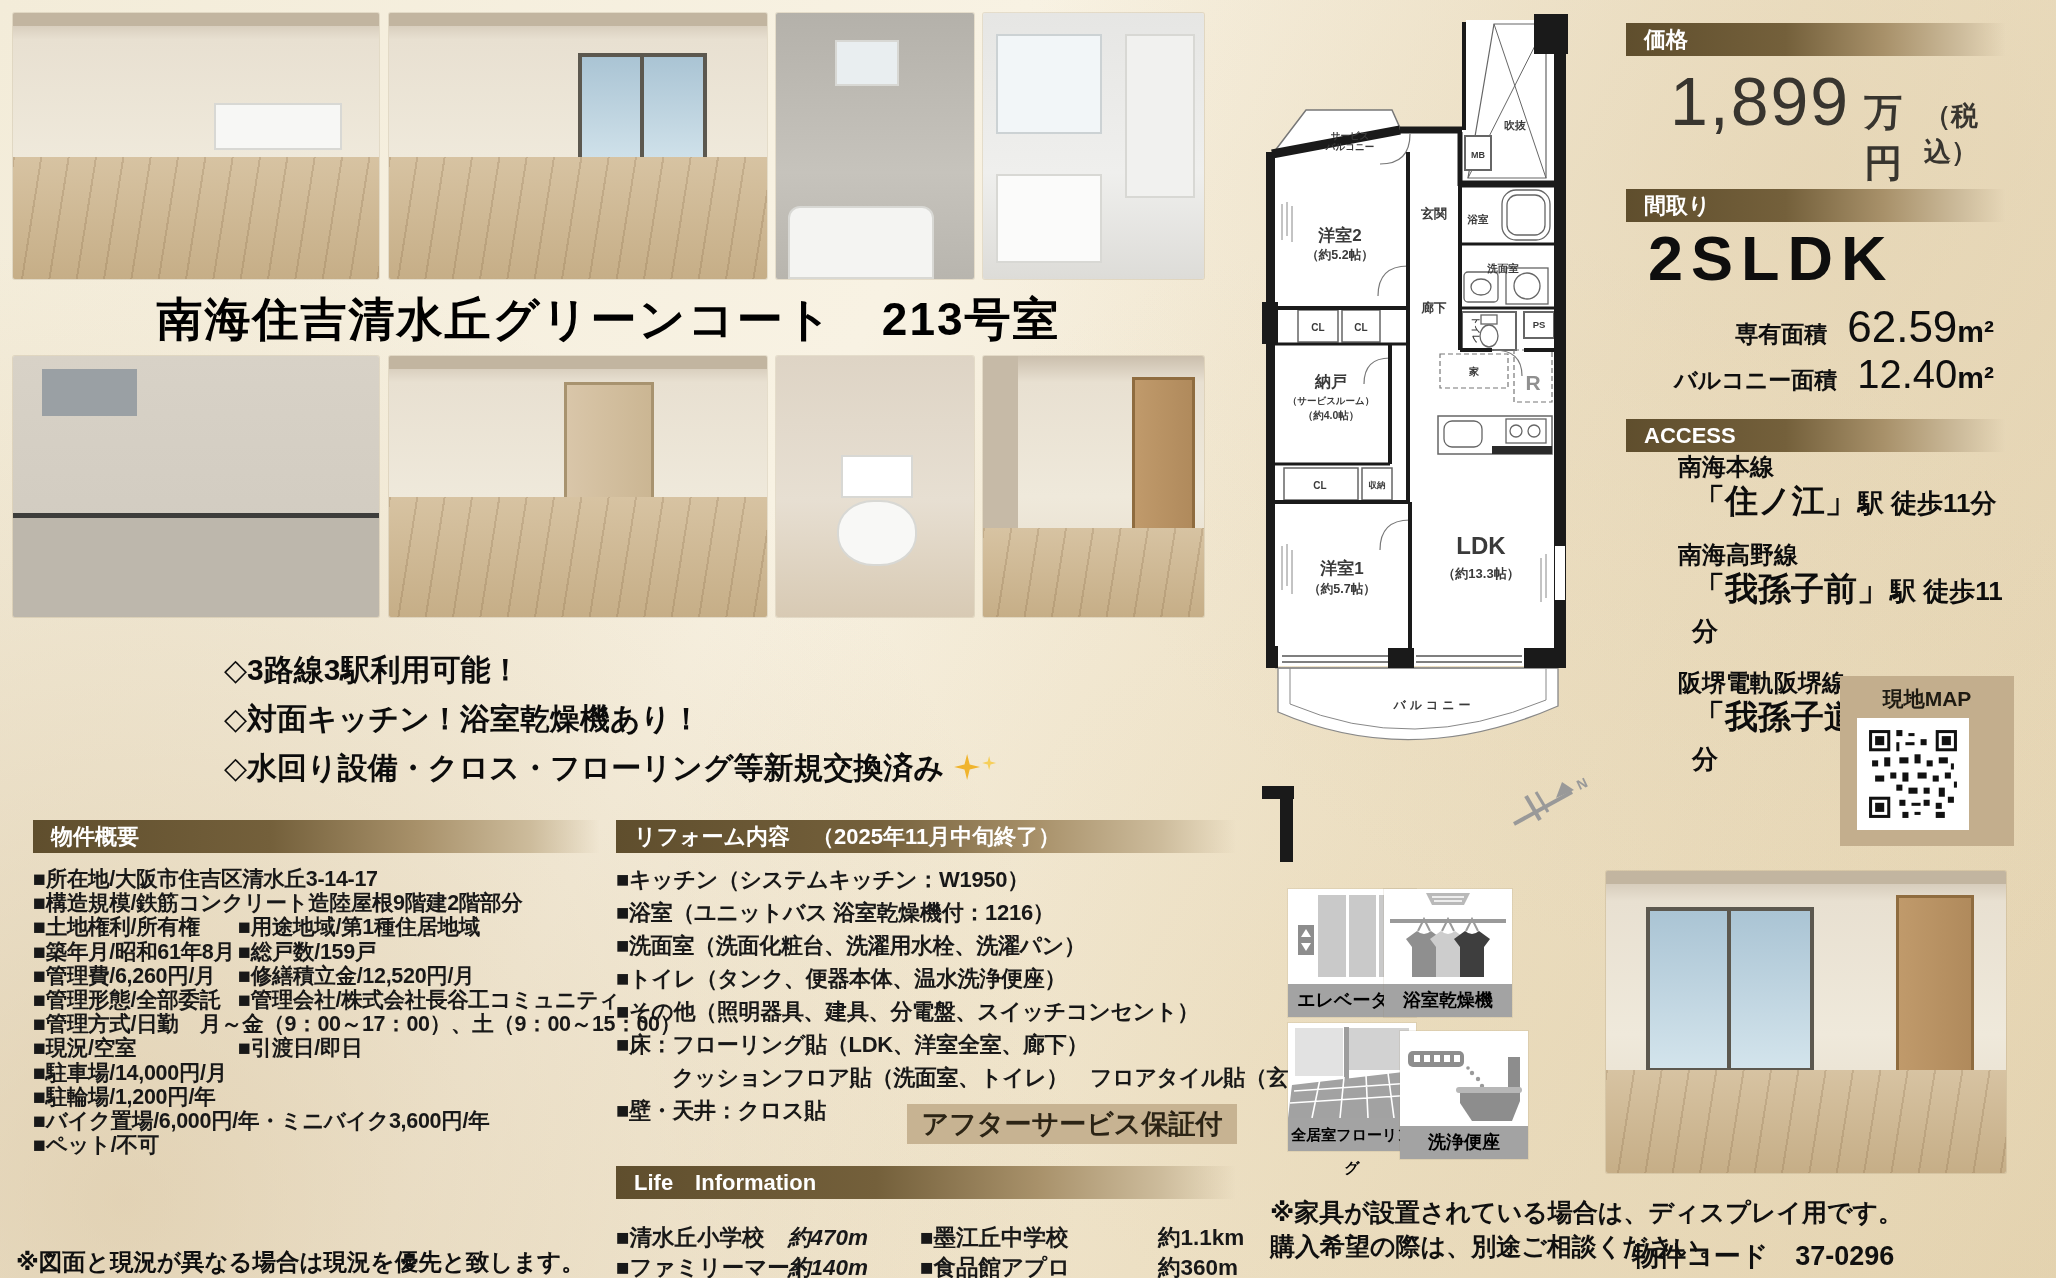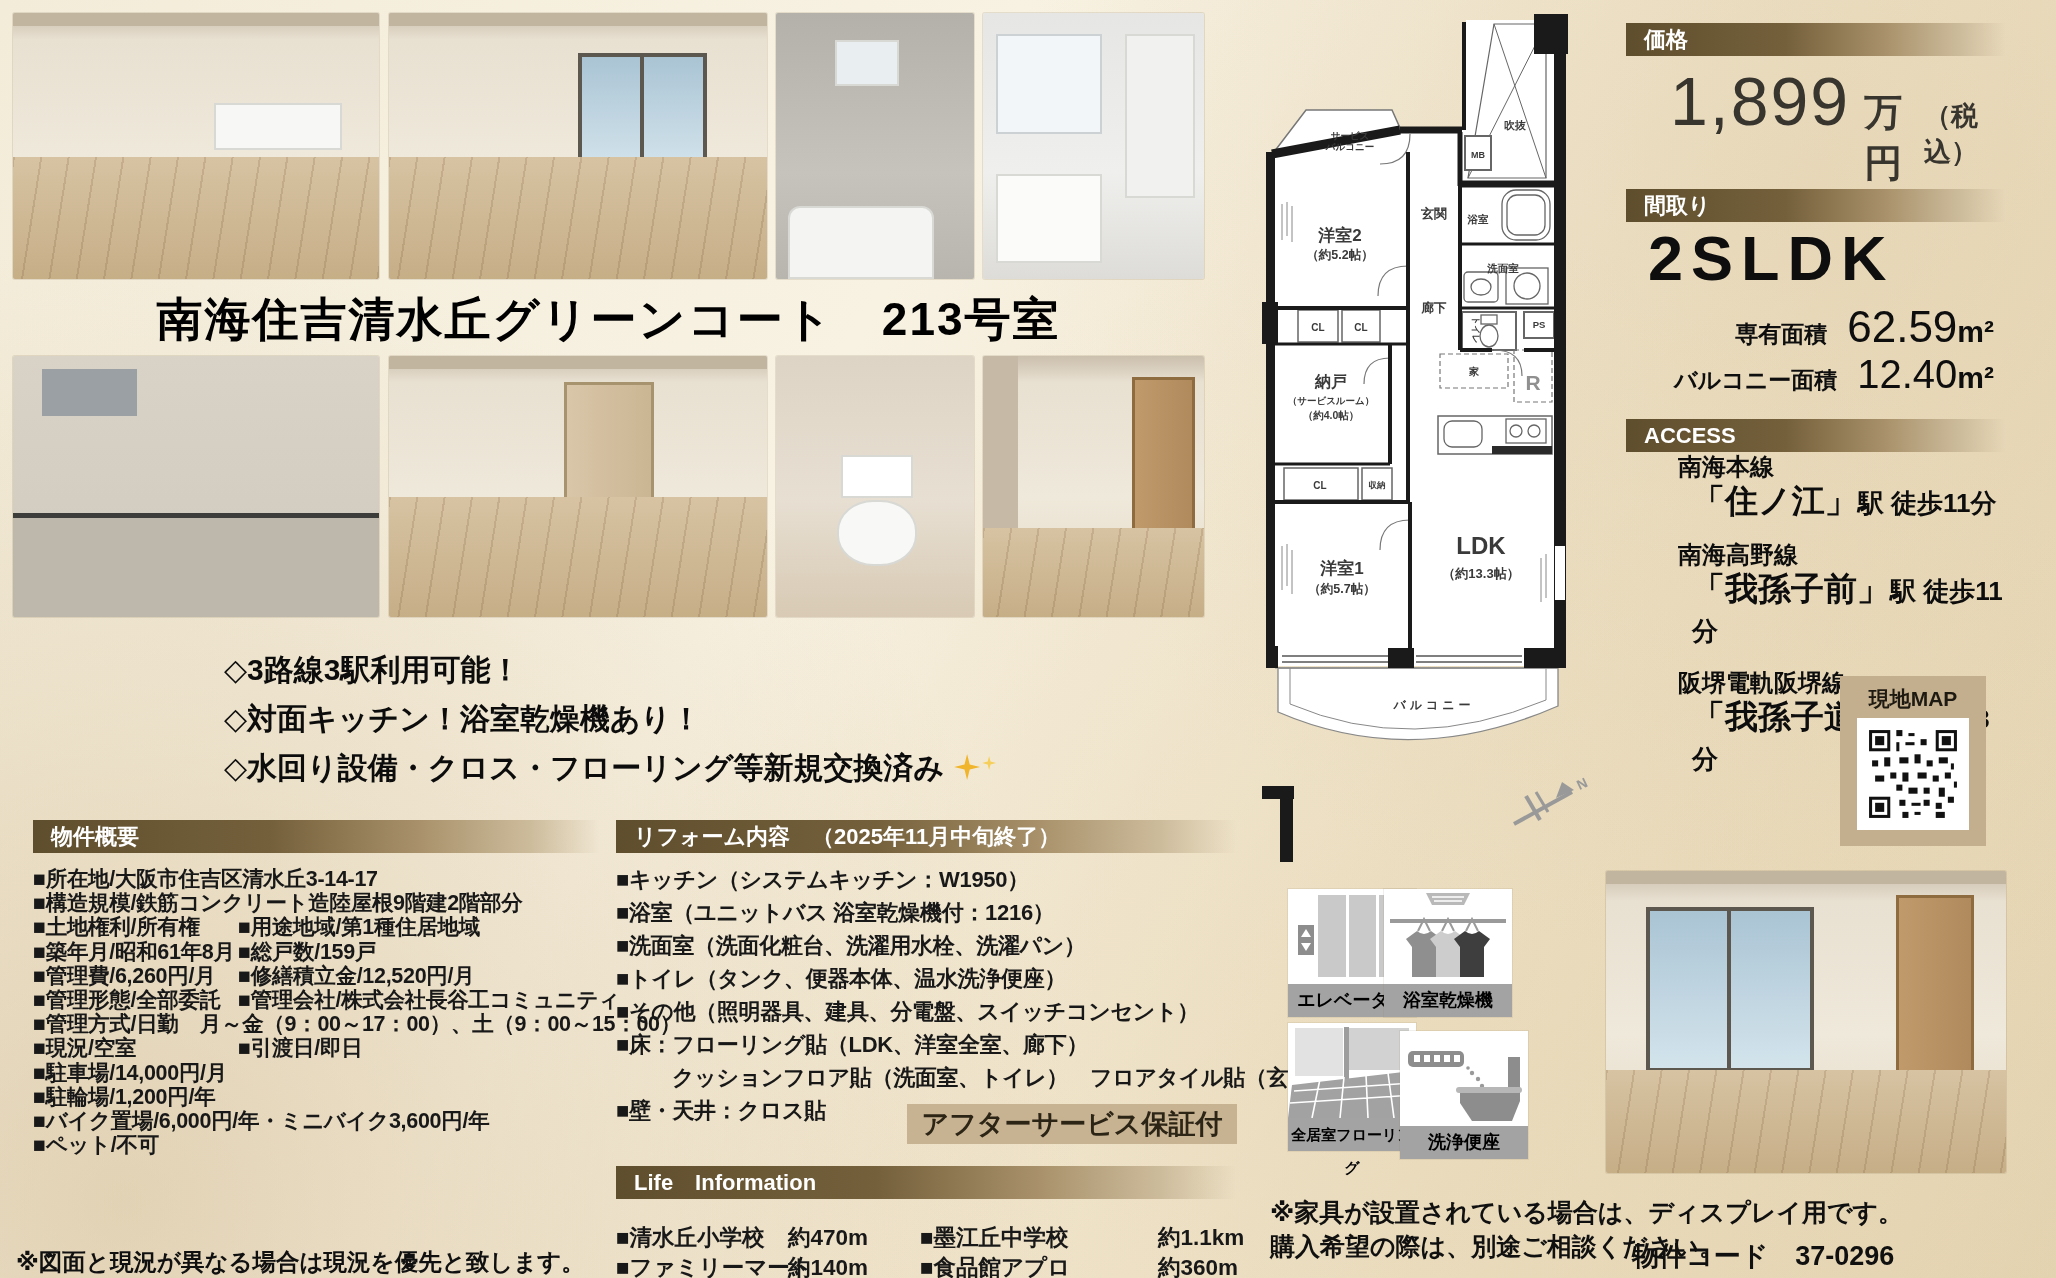--- a/index.html
+++ b/index.html
@@ -52,40 +52,40 @@
   .rf-item{line-height:30px;margin-bottom:3px;white-space:nowrap;}
   .rf-item.indent{padding-left:56px;}
   .badge{position:absolute;left:907px;top:1104px;width:330px;height:40px;line-height:40px;text-align:center;
     background:#c7b392;color:#2c2415;font-size:27px;font-weight:bold;}
   
   .life{position:absolute;left:616px;top:1166px;width:622px;}
   .life .bar{width:620px;}
   .life-rows{margin-top:24px;font-size:22.5px;font-weight:bold;}
   .life-row{display:flex;line-height:30px;white-space:nowrap;}
   .life-row .ln{width:172px;flex:none;}
-  .life-row .ld{width:132px;flex:none;}
+  .life-row .ld{width:132px;flex:none;font-style:italic;}
   .life-row .ln2{width:238px;flex:none;}
   
   .rbar{position:absolute;left:1626px;width:380px;}
   .price-line{position:absolute;left:1626px;top:62px;width:380px;height:92px;display:flex;align-items:baseline;padding-left:44px;box-sizing:border-box;color:#38352f;}
   .price-amount{font-size:68px;letter-spacing:2px;}
   .price-unit{font-size:38px;font-weight:bold;margin-left:14px;}
   .price-tax{font-size:27px;font-weight:bold;margin-left:2px;}
   .madori-type{position:absolute;left:1648px;top:222px;font-size:63px;font-weight:bold;letter-spacing:8px;color:#0e0e0e;}
   .area-row{position:absolute;left:1626px;width:368px;display:flex;align-items:baseline;justify-content:flex-end;color:#0e0e0e;}
   .area-label{font-size:23px;font-weight:bold;margin-right:20px;}
   .area-value{font-size:44px;}
   .area-unit{font-size:30px;font-weight:bold;}
   .access-list{position:absolute;left:1626px;top:452px;width:380px;color:#0d0d0d;}
   .ac-group{margin-bottom:15px;}
   .ac-line{padding-left:52px;font-size:24px;font-weight:bold;line-height:30px;}
   .ac-station-row{padding-left:66px;line-height:37px;}
   .ac-station{font-size:33px;font-weight:bold;}
   .ac-walk{font-size:26px;font-weight:bold;}
-  .map-card{position:absolute;left:1840px;top:676px;width:146px;height:170px;background:#c3ae8d;}
+  .map-card{position:absolute;left:1840px;top:676px;width:174px;height:170px;background:#c3ae8d;}
   .map-label{margin-top:9px;text-align:center;font-size:21px;font-weight:bold;color:#1e1a12;}
   .qr-box{position:absolute;left:17px;top:42px;width:112px;height:112px;background:#fff;}
   .qr-box svg{position:absolute;left:6px;top:6px;width:100px;height:100px;}
   
   .feat{position:absolute;width:128px;height:128px;background:#fff;box-shadow:0 0 0 1px rgba(140,120,90,.12);}
   .feat svg{display:block;width:128px;height:95px;}
   .feat-label{position:absolute;left:0;right:0;bottom:0;height:33px;line-height:33px;background:#a3a3a3;color:#000000;text-align:center;font-weight:bold;font-size:18px;}
   .feat-label.tight{font-size:15px;}
   
   .note{position:absolute;font-weight:bold;color:#101010;}

